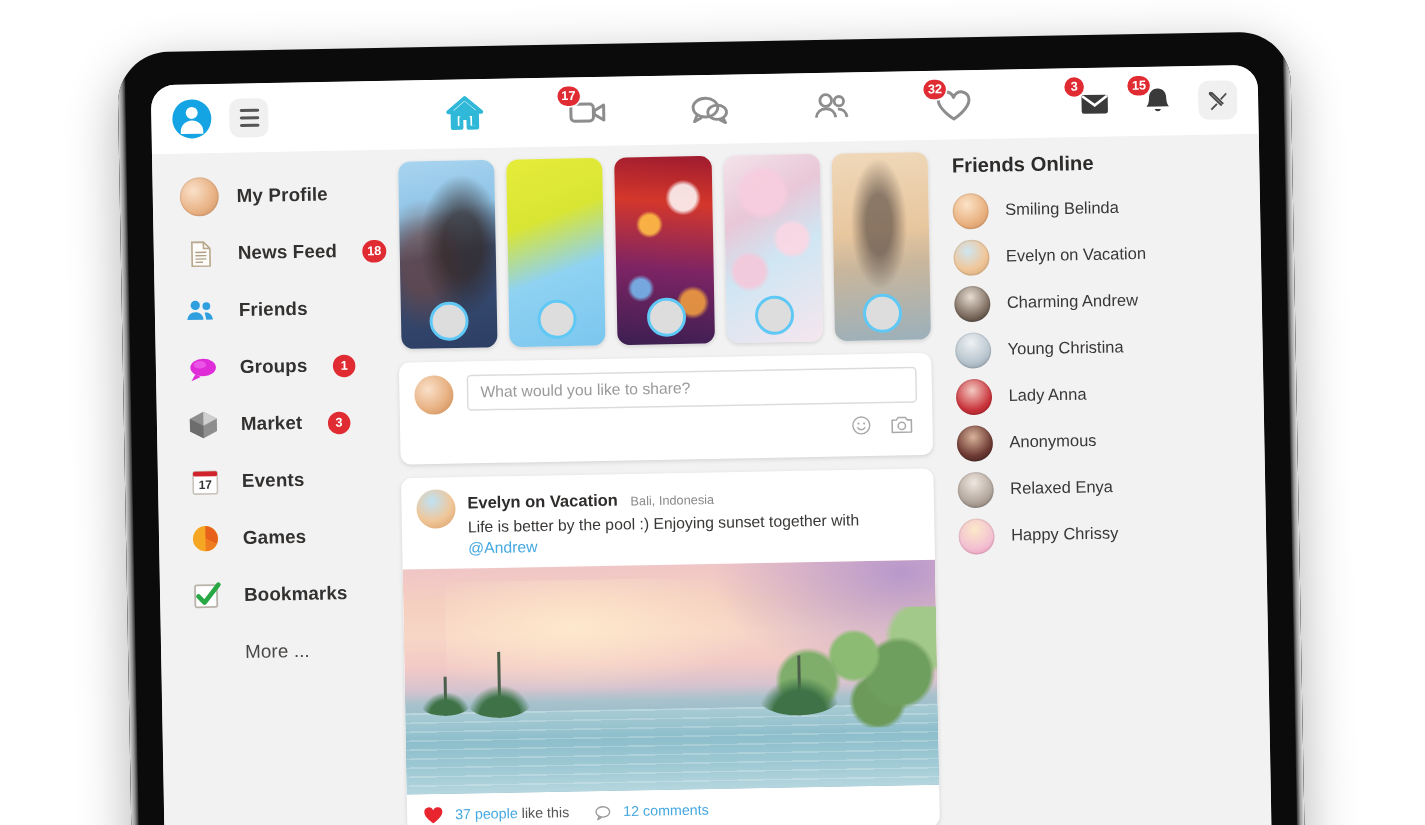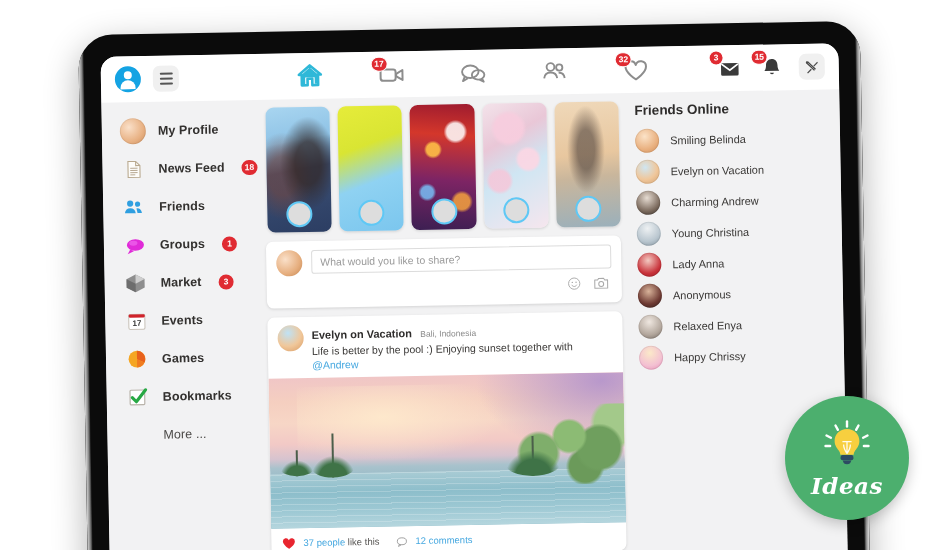--- a/index.html
+++ b/index.html
@@ -587,34 +587,14 @@
           <div class="friend">
             <span class="f-av fa8"></span>
             <span class="f-name">Happy Chrissy</span>
           </div>
         </div>
 
       </div>
     </div>
   </div>
 
-  <div id="ideas">
-    <span class="bulb">
-      <svg width="54" height="52" viewBox="0 0 54 52">
-        <g stroke="#ffffff" stroke-width="2.4" stroke-linecap="round">
-          <path d="M27 2.5v5"></path>
-            <path d="M15.5 6.5l2.4 4.3"></path>
-            <path d="M38.5 6.5l-2.4 4.3"></path>
-          <path d="M6.5 16.5l4.4 2.3"></path>
-            <path d="M47.5 16.5l-4.4 2.3"></path>
-          <path d="M5.5 27h4.6"></path>
-            <path d="M48.5 27h-4.6"></path>
-        </g>
-        <path d="M27 10c7.2 0 12.4 5.3 12.4 12 0 5-3.2 8-4.6 10.2-.9 1.4-1.1 2.6-1.1 3.6H20.3c0-1-.2-2.2-1.1-3.6C17.8 30 14.6 27 14.6 22c0-6.7 5.2-12 12.4-12z" fill="#f7cf3f"></path>
-        <path d="M22.4 22.6h9.2M27 22.6v12M23.6 25.6c0 3 1.2 5.8 3.4 9M30.4 25.6c0 3-1.2 5.8-3.4 9" stroke="#ffffff" stroke-width="1.3" fill="none" opacity=".9"></path>
-        <rect x="20.6" y="36" width="12.8" height="5.2" rx="2" fill="#2d4a63"></rect>
-        <path d="M22.8 41.4h8.4c-.5 2.6-1.9 3.8-4.2 3.8s-3.7-1.2-4.2-3.8z" fill="#2d4a63"></path>
-      </svg>
-    </span>
-    <span class="ideas-txt">Ideas</span>
-  </div>
 
 </div>
 
 </body></html>

